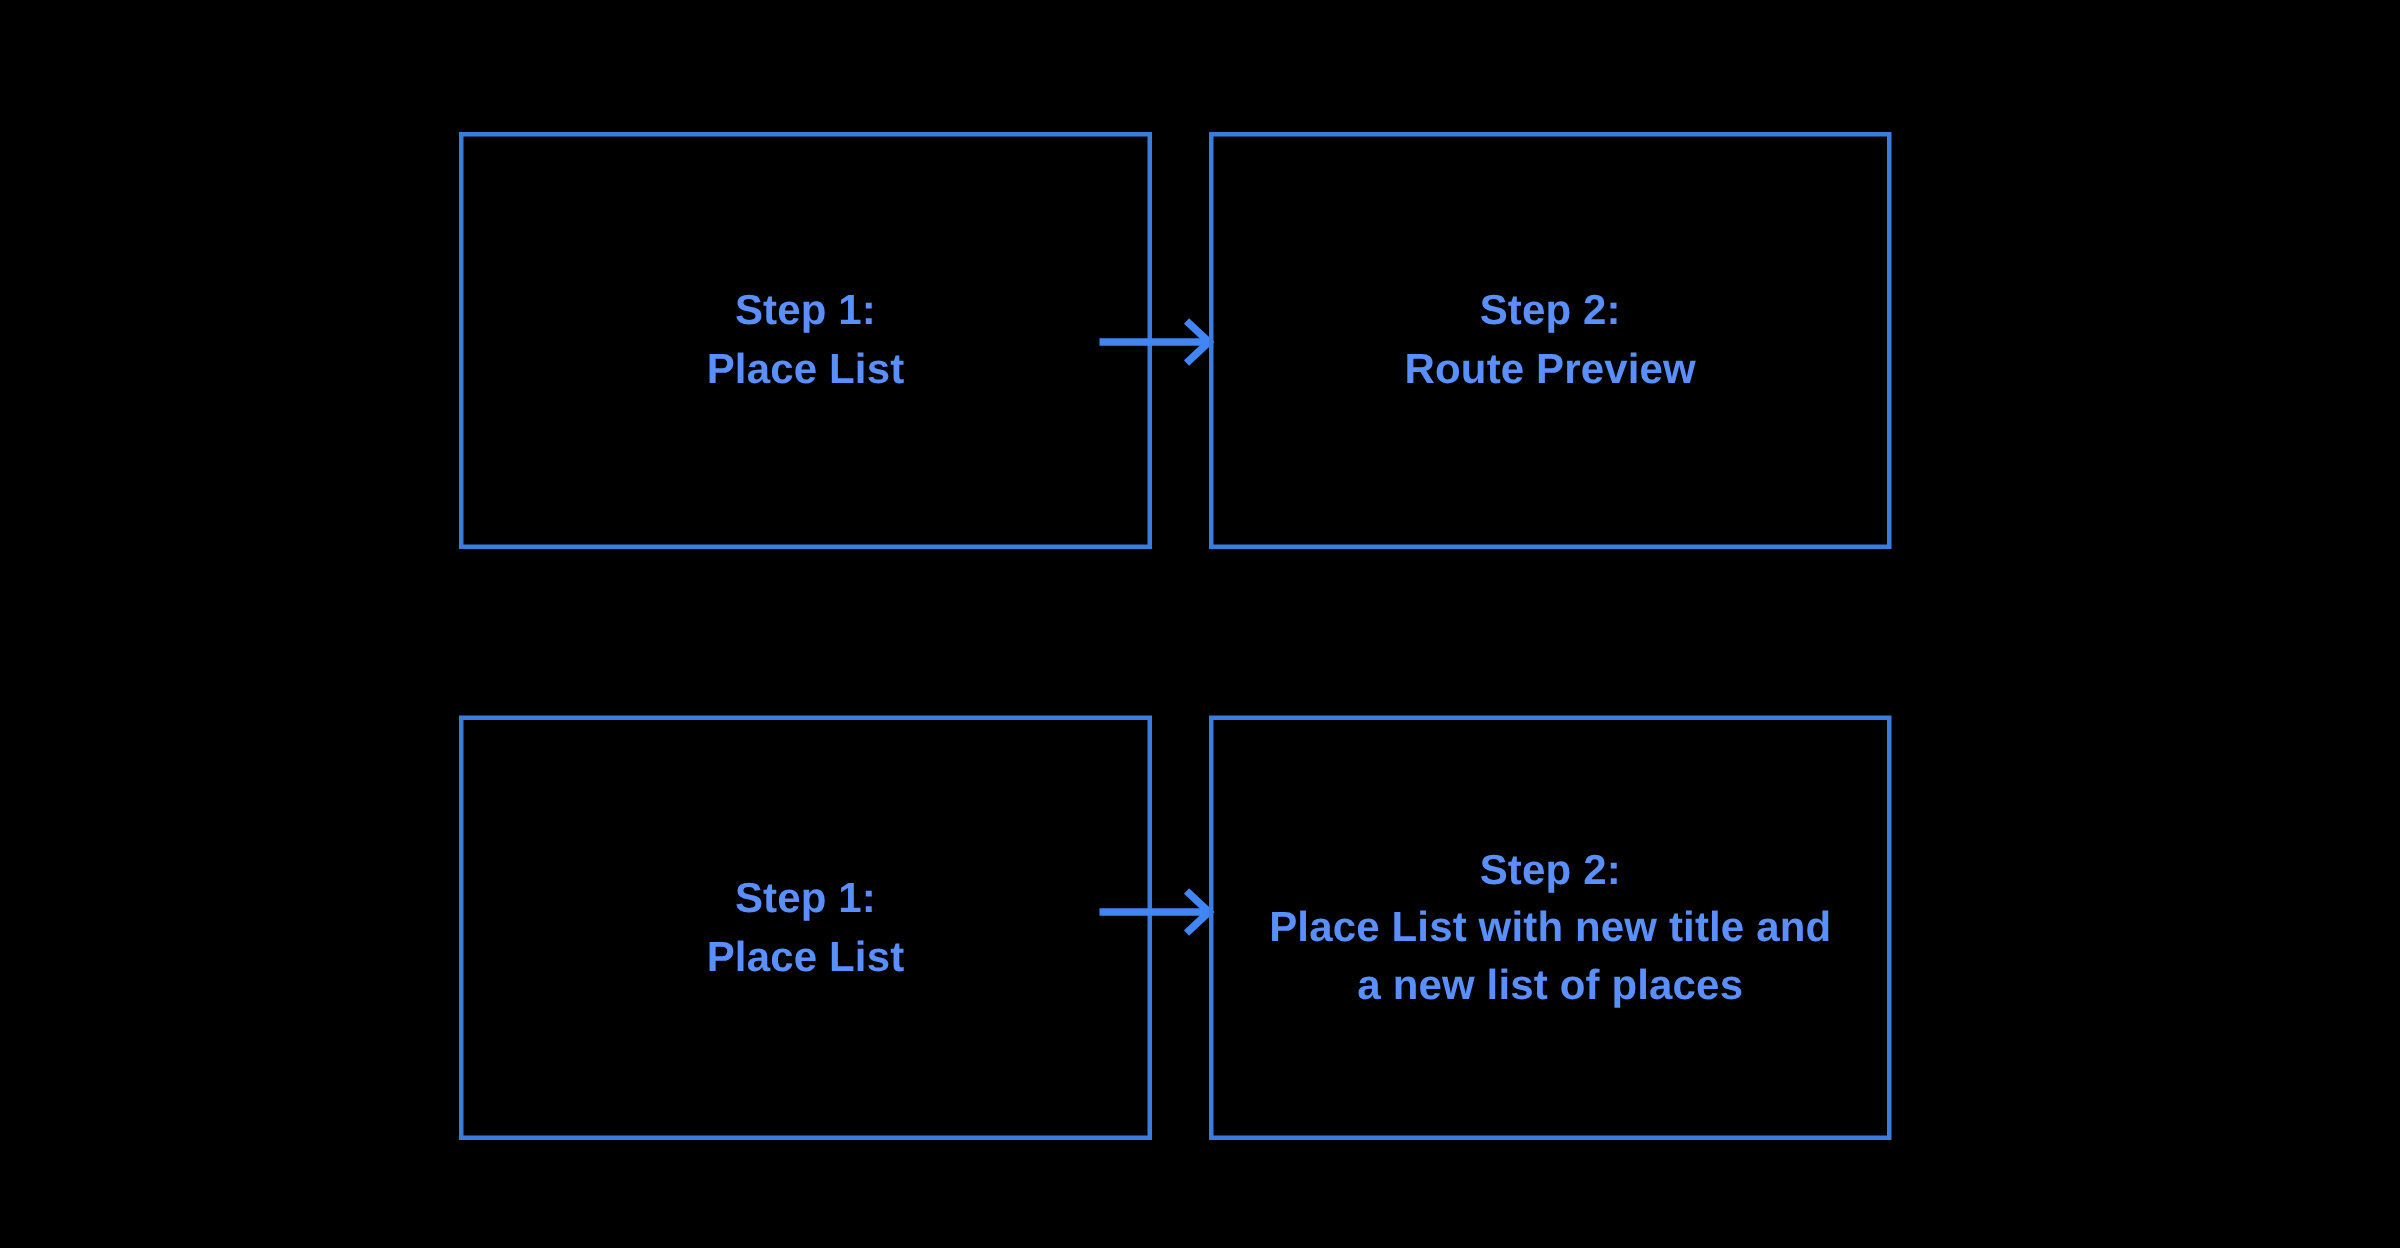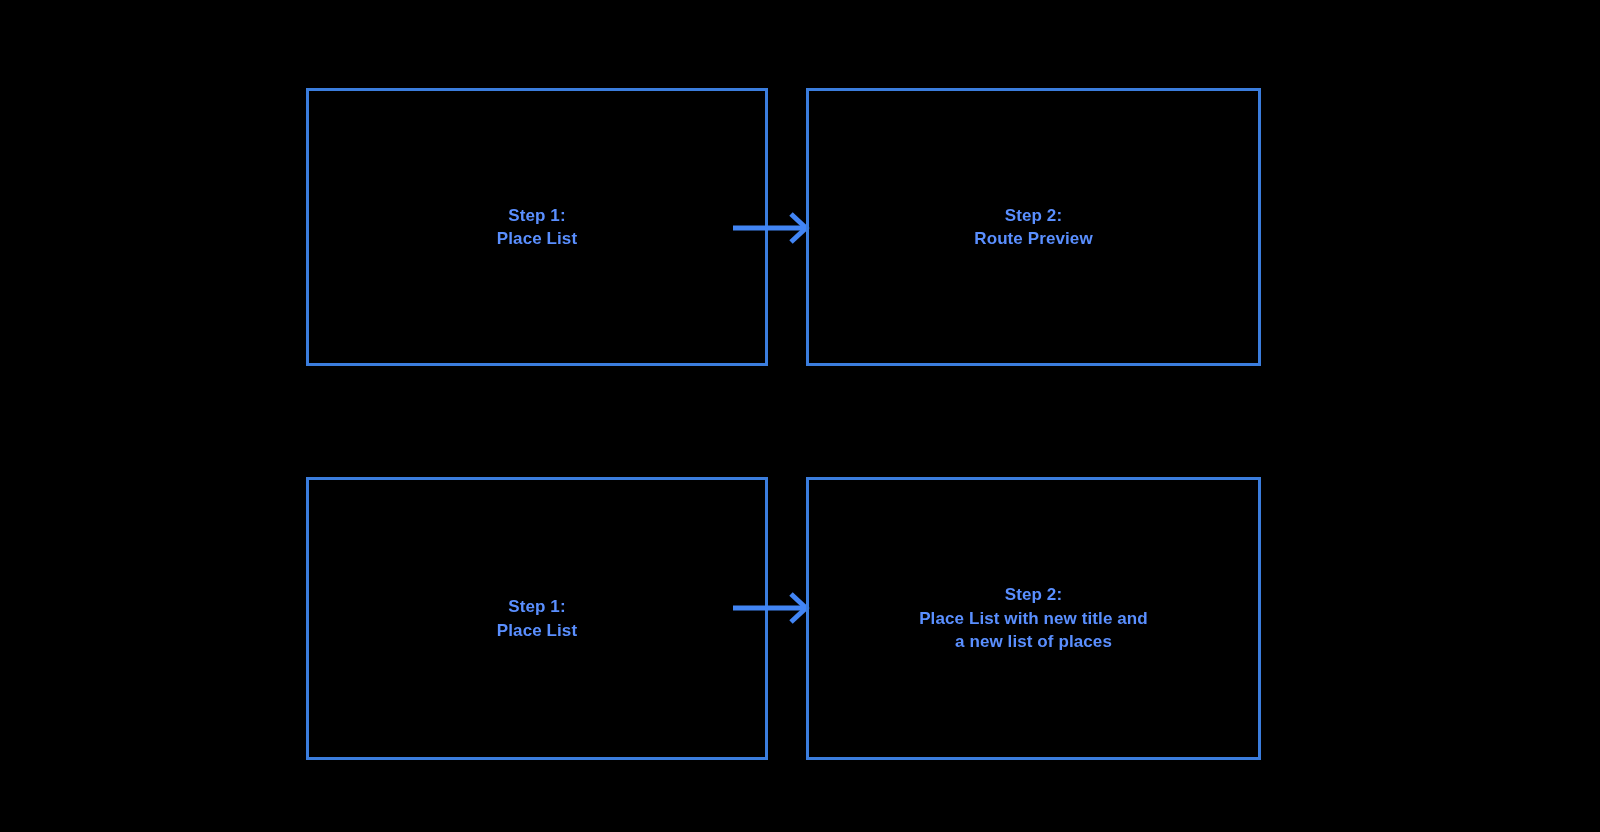--- a/index.html
+++ b/index.html
@@ -30,21 +30,21 @@
     border: 3px solid #3b7ddd;
     background: transparent;
     display: flex;
     align-items: center;
     justify-content: center;
   }
   .node-label {
     color: #5a8fff;
     font-family: "Liberation Sans", sans-serif;
     font-weight: bold;
-    font-size: 17px;
+    font-size: 28px;
     line-height: 1.38;
     text-align: center;
     letter-spacing: 0.1px;
     white-space: pre-line;
     user-select: none;
   }
   .connector {
     position: absolute;
     overflow: visible;
   }

